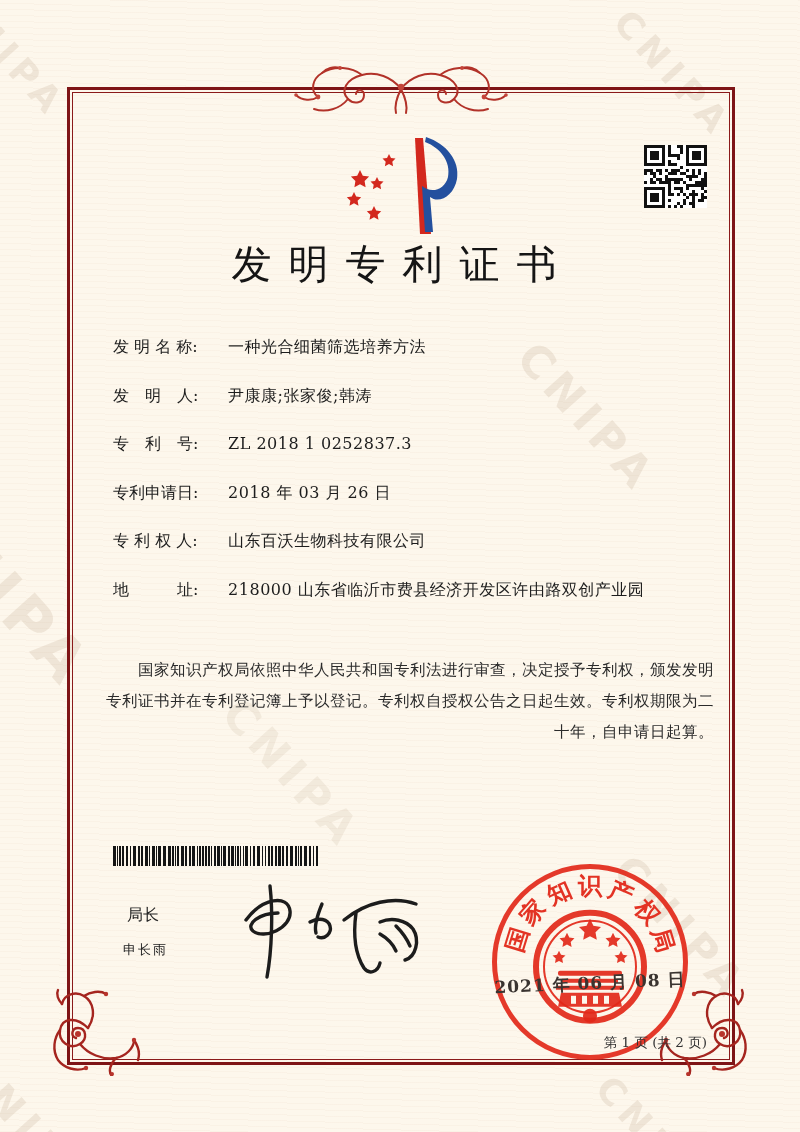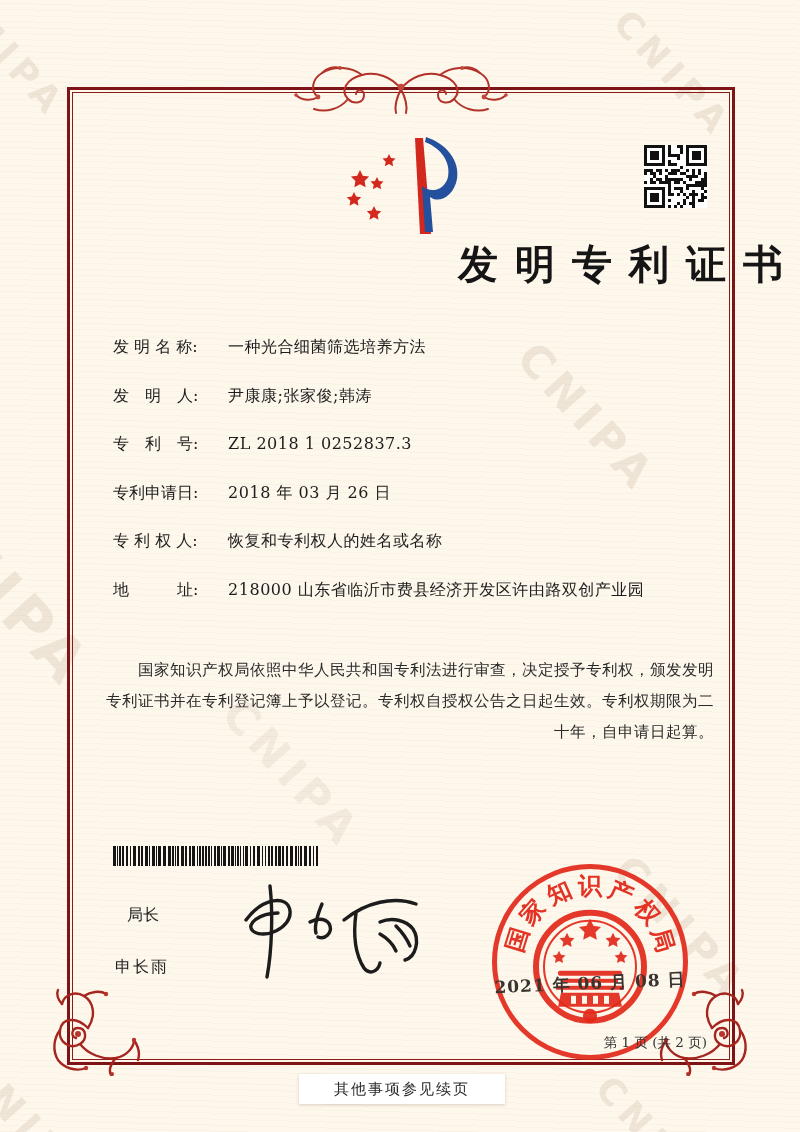--- a/index.html
+++ b/index.html
@@ -7,35 +7,35 @@
     background-color:#fdf7ec;
     background-image:repeating-linear-gradient(1.5deg, rgba(196,144,108,0.05) 0 1px, rgba(0,0,0,0) 1px 6px);
     font-family:"DejaVu Serif","Liberation Serif",serif;color:#222;}
   .wm{position:absolute;font-family:"DejaVu Sans","Liberation Sans",sans-serif;font-weight:bold;
     color:rgba(168,138,108,0.16);letter-spacing:7px;transform:rotate(48deg);transform-origin:left top;white-space:nowrap;}
   .frame{position:absolute;left:67px;top:87px;width:662px;height:972px;border:3px solid #7e1416;}
   .frame::after{content:"";position:absolute;inset:2px;border:1px solid #8b1a1a;}
   .cert-no{position:absolute;left:100px;top:136px;font-size:15px;letter-spacing:2.5px;color:#333;}
   .logo{position:absolute;left:343px;top:124px;width:122px;height:112px;}
   .qr{position:absolute;left:644px;top:145px;width:63px;height:63px;background:#fff;}
-  .title{position:absolute;left:0;top:237px;width:100%;text-align:right;font-size:40px;font-weight:bold;
+  .title{position:absolute;left:0;top:237px;width:100%;text-align:center;font-size:40px;font-weight:normal;
     letter-spacing:17px;padding-left:5px;box-sizing:border-box;color:#151515;}
   .fields{position:absolute;left:113px;top:336px;width:600px;font-size:16px;color:#1d1d1d;}
   .frow{margin-bottom:27.5px;line-height:21px;white-space:nowrap;}
   .flabel{display:inline-block;min-width:104px;}
   .fvalue{margin-left:6px;letter-spacing:0.5px;}
   .fpair2{margin-left:84px;}
   .body-text{position:absolute;left:100px;top:655px;width:614px;font-size:15.5px;line-height:31px;
     color:#2b2b2b;letter-spacing:0.5px;text-align:right;}
   .body-text p{margin:0;text-indent:2em;}
   .barcode{position:absolute;left:113px;top:846px;width:208px;height:20px;}
   .sig-title{position:absolute;left:127px;top:905px;font-size:16px;color:#222;
     font-family:"DejaVu Sans","Liberation Sans",sans-serif;}
-  .sig-name{position:absolute;left:115px;top:941px;font-size:16px;color:#222;
-    font-family:"DejaVu Sans","Liberation Sans",sans-serif;letter-spacing:2px;margin-top:16px;}
+  .sig-name{position:absolute;left:123px;top:941px;font-size:13px;color:#222;
+    font-family:"DejaVu Sans","Liberation Sans",sans-serif;letter-spacing:2px;}
   .sig-hand{position:absolute;left:222px;top:880px;width:210px;height:105px;}
   .seal{position:absolute;left:492px;top:864px;width:196px;height:196px;}
   .seal-ring{position:absolute;inset:0;border:5px solid rgba(226,40,25,0.92);border-radius:50%;}
   .seal-char{position:absolute;left:50%;top:50%;width:28px;height:28px;margin:-14px 0 0 -14px;
     text-align:center;font-size:24px;line-height:28px;font-weight:bold;color:rgba(226,40,25,0.95);
     transform:rotate(var(--a)) translateY(-76px);}
   .seal-emblem{position:absolute;left:50%;top:50%;transform:translate(-50%,-47%);}
   .seal-date{position:absolute;left:-2px;top:108px;width:200px;text-align:center;font-size:17px;
     font-weight:bold;color:#3a3430;letter-spacing:1px;transform:rotate(-2.5deg);white-space:nowrap;}
   .page-info{position:absolute;left:67px;top:1034px;width:640px;text-align:right;font-size:13.5px;color:#333;}
@@ -280,21 +280,21 @@
     <div class="frow">
       <span class="flabel">专　利　号:</span>
       <span class="fvalue">ZL 2018 1 0252837.3</span>
     </div>
     <div class="frow">
       <span class="flabel">专利申请日:</span>
       <span class="fvalue">2018 年 03 月 26 日</span>
     </div>
     <div class="frow">
       <span class="flabel">专 利 权 人:</span>
-      <span class="fvalue">恢复和专利权人的姓名或名称</span>
+      <span class="fvalue">山东百沃生物科技有限公司</span>
     </div>
     <div class="frow">
       <span class="flabel">地　　　址:</span>
       <span class="fvalue">218000 山东省临沂市费县经济开发区许由路双创产业园</span>
     </div>
   </div>
 
   <div class="body-text">
     <p>国家知识产权局依照中华人民共和国专利法进行审查，决定授予专利权，颁发发明专利证书并在专利登记簿上予以登记。专利权自授权公告之日起生效。专利权期限为二十年，自申请日起算。</p>
   </div>
@@ -403,15 +403,14 @@
         <rect x="51" y="93" width="5" height="8" fill="#fdf7ec"></rect>
         <rect x="62" y="93" width="5" height="8" fill="#fdf7ec"></rect>
         <rect x="73" y="93" width="5" height="8" fill="#fdf7ec"></rect>
         <circle cx="59" cy="113" r="7"></circle>
       </g>
     </svg>
     <div class="seal-date">2021 年 06 月 08 日</div>
   </div>
 
   <div class="page-info">第 1 页 (共 2 页)</div>
-  <div class="cont-box">其他事项参见续页</div>
 
 </div>
 
 </body></html>

